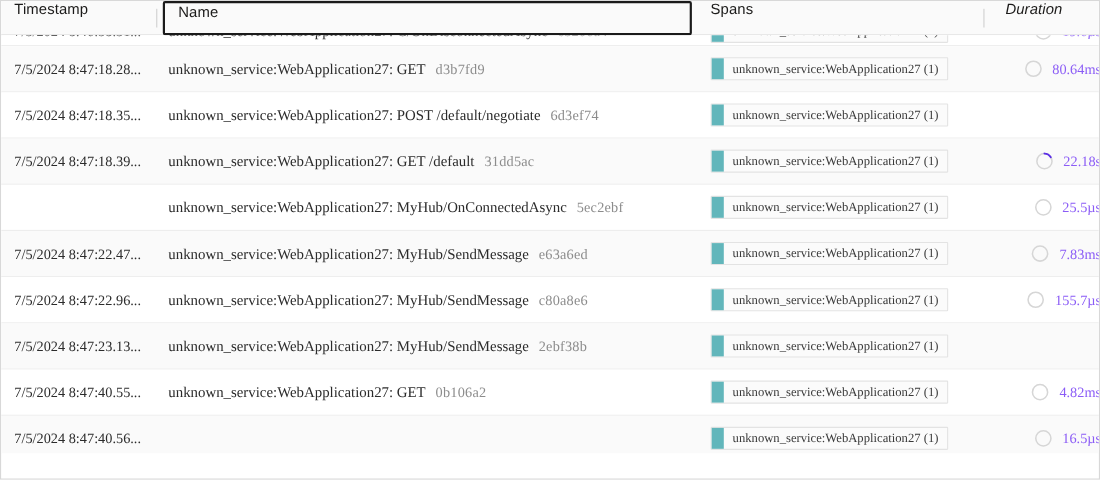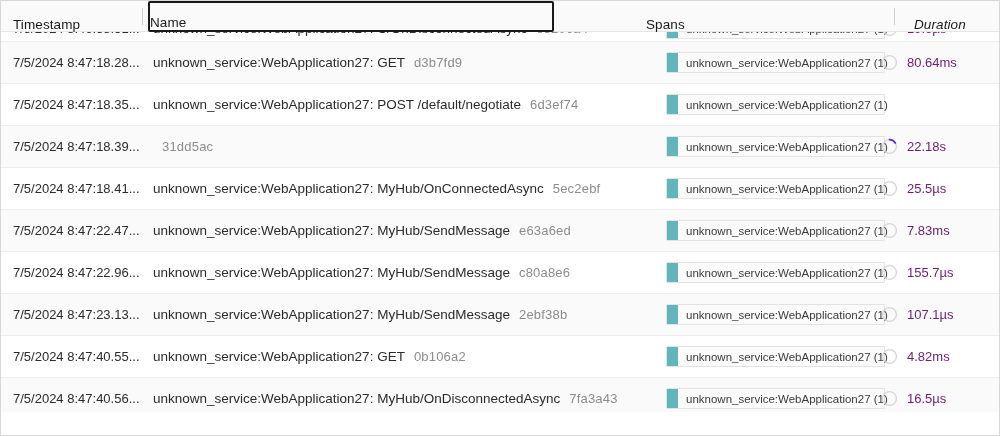--- a/index.html
+++ b/index.html
@@ -32,28 +32,28 @@
     height: 31px;
     background: #fafafa;
     border-bottom: 1px solid #e6e6e6;
     box-sizing: border-box;
   }
   .hcell {
     position: absolute;
     top: 0;
     height: 31px;
     display: flex;
-    align-items: flex-end;
+    align-items: flex-start;
     box-sizing: border-box;
     font-size: 13.5px;
     color: #1b1a19;
     letter-spacing: 0.1px;
   }
   .hcell-timestamp { left: 0px;   width: 140px; padding-left: 12px; }
-  .hcell-name      { left: 147px; width: 406px; }
+  .hcell-name      { left: 147px; width: 481px; padding-left: 12px; }
   .hcell-spans     { left: 640px; width: 250px; padding-left: 5px; }
   .hcell-duration  { left: 908px; width: 90px;  padding-left: 5px; font-style: italic; }
 
   .hcell-name.focused {
     border: 2px solid #1a1a1a;
     border-radius: 2px;
     background: #fafafa;
     height: 31px;
     top: 0;
   }
@@ -66,20 +66,21 @@
     background: #d0d0d0;
   }
   .hdiv-1 { left: 141px; }
   .hdiv-2 { left: 893px; }
 
   
   .grid-body {
     position: relative;
     height: 380px;
     overflow: hidden;
+    font-family: Liberation Serif, serif;
   }
 
   .row {
     position: relative;
     height: 42px;
     box-sizing: border-box;
     border-bottom: 1px solid #ededed;
     background: #ffffff;
   }
   .row.alt { background: #fafafa; }
@@ -130,43 +131,43 @@
   }
   .span-chip {
     display: flex;
     align-items: stretch;
     height: 21px;
     background: #fbfbfb;
     border: 1px solid #e3e3e3;
     border-radius: 1px;
     box-sizing: border-box;
     max-width: 219px;
-    margin-left: 20px;
   }
   .span-bar {
     width: 11px;
     background: #62b6bb;
     flex: 0 0 auto;
   }
   .span-label {
     display: flex;
     align-items: center;
     padding: 0 8px 0 8px;
     font-size: 11.5px;
     color: #3a3a3a;
     white-space: nowrap;
   }
 
   .cell-duration {
-    left: 876px;
+    left: 908px;
     width: 92px;
     padding-left: 4px;
     gap: 9px;
     font-size: 13px;
-    color: #701a75;
+    color: #8b5cf6;
+    justify-content: flex-end;
   }
   .dur-ring {
     flex: 0 0 auto;
     width: 17px;
     height: 17px;
     position: relative;
   }
   .dur-ring svg { display: block; }
   .dur-text { white-space: nowrap; }
 </style>
@@ -252,42 +253,40 @@
             <div class="span-bar" style="background: rgb(98, 182, 187);"></div>
             <div class="span-label">unknown_service:WebApplication27 (1)</div>
           </div>
         </div>
       </div>
       <div class="row alt">
         <div class="cell cell-timestamp">
           <span>7/5/2024 8:47:18.39...</span>
         </div>
         <div class="cell cell-name">
+          <span class="name-main">unknown_service:WebApplication27: GET /default</span>
           <span class="name-id">31dd5ac</span>
         </div>
         <div class="cell cell-spans">
           <div class="span-chip">
             <div class="span-bar" style="background: rgb(98, 182, 187);"></div>
             <div class="span-label">unknown_service:WebApplication27 (1)</div>
           </div>
         </div>
         <div class="cell cell-duration">
           <span class="dur-ring">
             <svg width="17" height="17" viewBox="0 0 17 17">
               <circle cx="8.5" cy="8.5" r="6.9" fill="none" stroke="#d6d6d6" stroke-width="1.4"></circle>
               <path d="M8.5 1.6 A6.9 6.9 0 0 1 14.3 5.0" fill="none" stroke="#5b2ee6" stroke-width="1.7" stroke-linecap="round"></path>
             </svg>
           </span>
           <span class="dur-text">22.18s</span>
         </div>
       </div>
       <div class="row">
-        <div class="cell cell-timestamp">
-          <span>7/5/2024 8:47:18.41...</span>
-        </div>
         <div class="cell cell-name">
           <span class="name-main">unknown_service:WebApplication27: MyHub/OnConnectedAsync</span>
           <span class="name-id">5ec2ebf</span>
         </div>
         <div class="cell cell-spans">
           <div class="span-chip">
             <div class="span-bar" style="background: rgb(98, 182, 187);"></div>
             <div class="span-label">unknown_service:WebApplication27 (1)</div>
           </div>
         </div>
@@ -353,28 +352,20 @@
         <div class="cell cell-name">
           <span class="name-main">unknown_service:WebApplication27: MyHub/SendMessage</span>
           <span class="name-id">2ebf38b</span>
         </div>
         <div class="cell cell-spans">
           <div class="span-chip">
             <div class="span-bar" style="background: rgb(98, 182, 187);"></div>
             <div class="span-label">unknown_service:WebApplication27 (1)</div>
           </div>
         </div>
-        <div class="cell cell-duration">
-          <span class="dur-ring">
-            <svg width="17" height="17" viewBox="0 0 17 17">
-              <circle cx="8.5" cy="8.5" r="6.9" fill="none" stroke="#d6d6d6" stroke-width="1.4"></circle>
-            </svg>
-          </span>
-          <span class="dur-text">107.1µs</span>
-        </div>
       </div>
       <div class="row">
         <div class="cell cell-timestamp">
           <span>7/5/2024 8:47:40.55...</span>
         </div>
         <div class="cell cell-name">
           <span class="name-main">unknown_service:WebApplication27: GET</span>
           <span class="name-id">0b106a2</span>
         </div>
         <div class="cell cell-spans">
@@ -389,24 +380,20 @@
               <circle cx="8.5" cy="8.5" r="6.9" fill="none" stroke="#d6d6d6" stroke-width="1.4"></circle>
             </svg>
           </span>
           <span class="dur-text">4.82ms</span>
         </div>
       </div>
       <div class="row alt">
         <div class="cell cell-timestamp">
           <span>7/5/2024 8:47:40.56...</span>
         </div>
-        <div class="cell cell-name">
-          <span class="name-main">unknown_service:WebApplication27: MyHub/OnDisconnectedAsync</span>
-          <span class="name-id">7fa3a43</span>
-        </div>
         <div class="cell cell-spans">
           <div class="span-chip">
             <div class="span-bar" style="background: rgb(98, 182, 187);"></div>
             <div class="span-label">unknown_service:WebApplication27 (1)</div>
           </div>
         </div>
         <div class="cell cell-duration">
           <span class="dur-ring">
             <svg width="17" height="17" viewBox="0 0 17 17">
               <circle cx="8.5" cy="8.5" r="6.9" fill="none" stroke="#d6d6d6" stroke-width="1.4"></circle>

